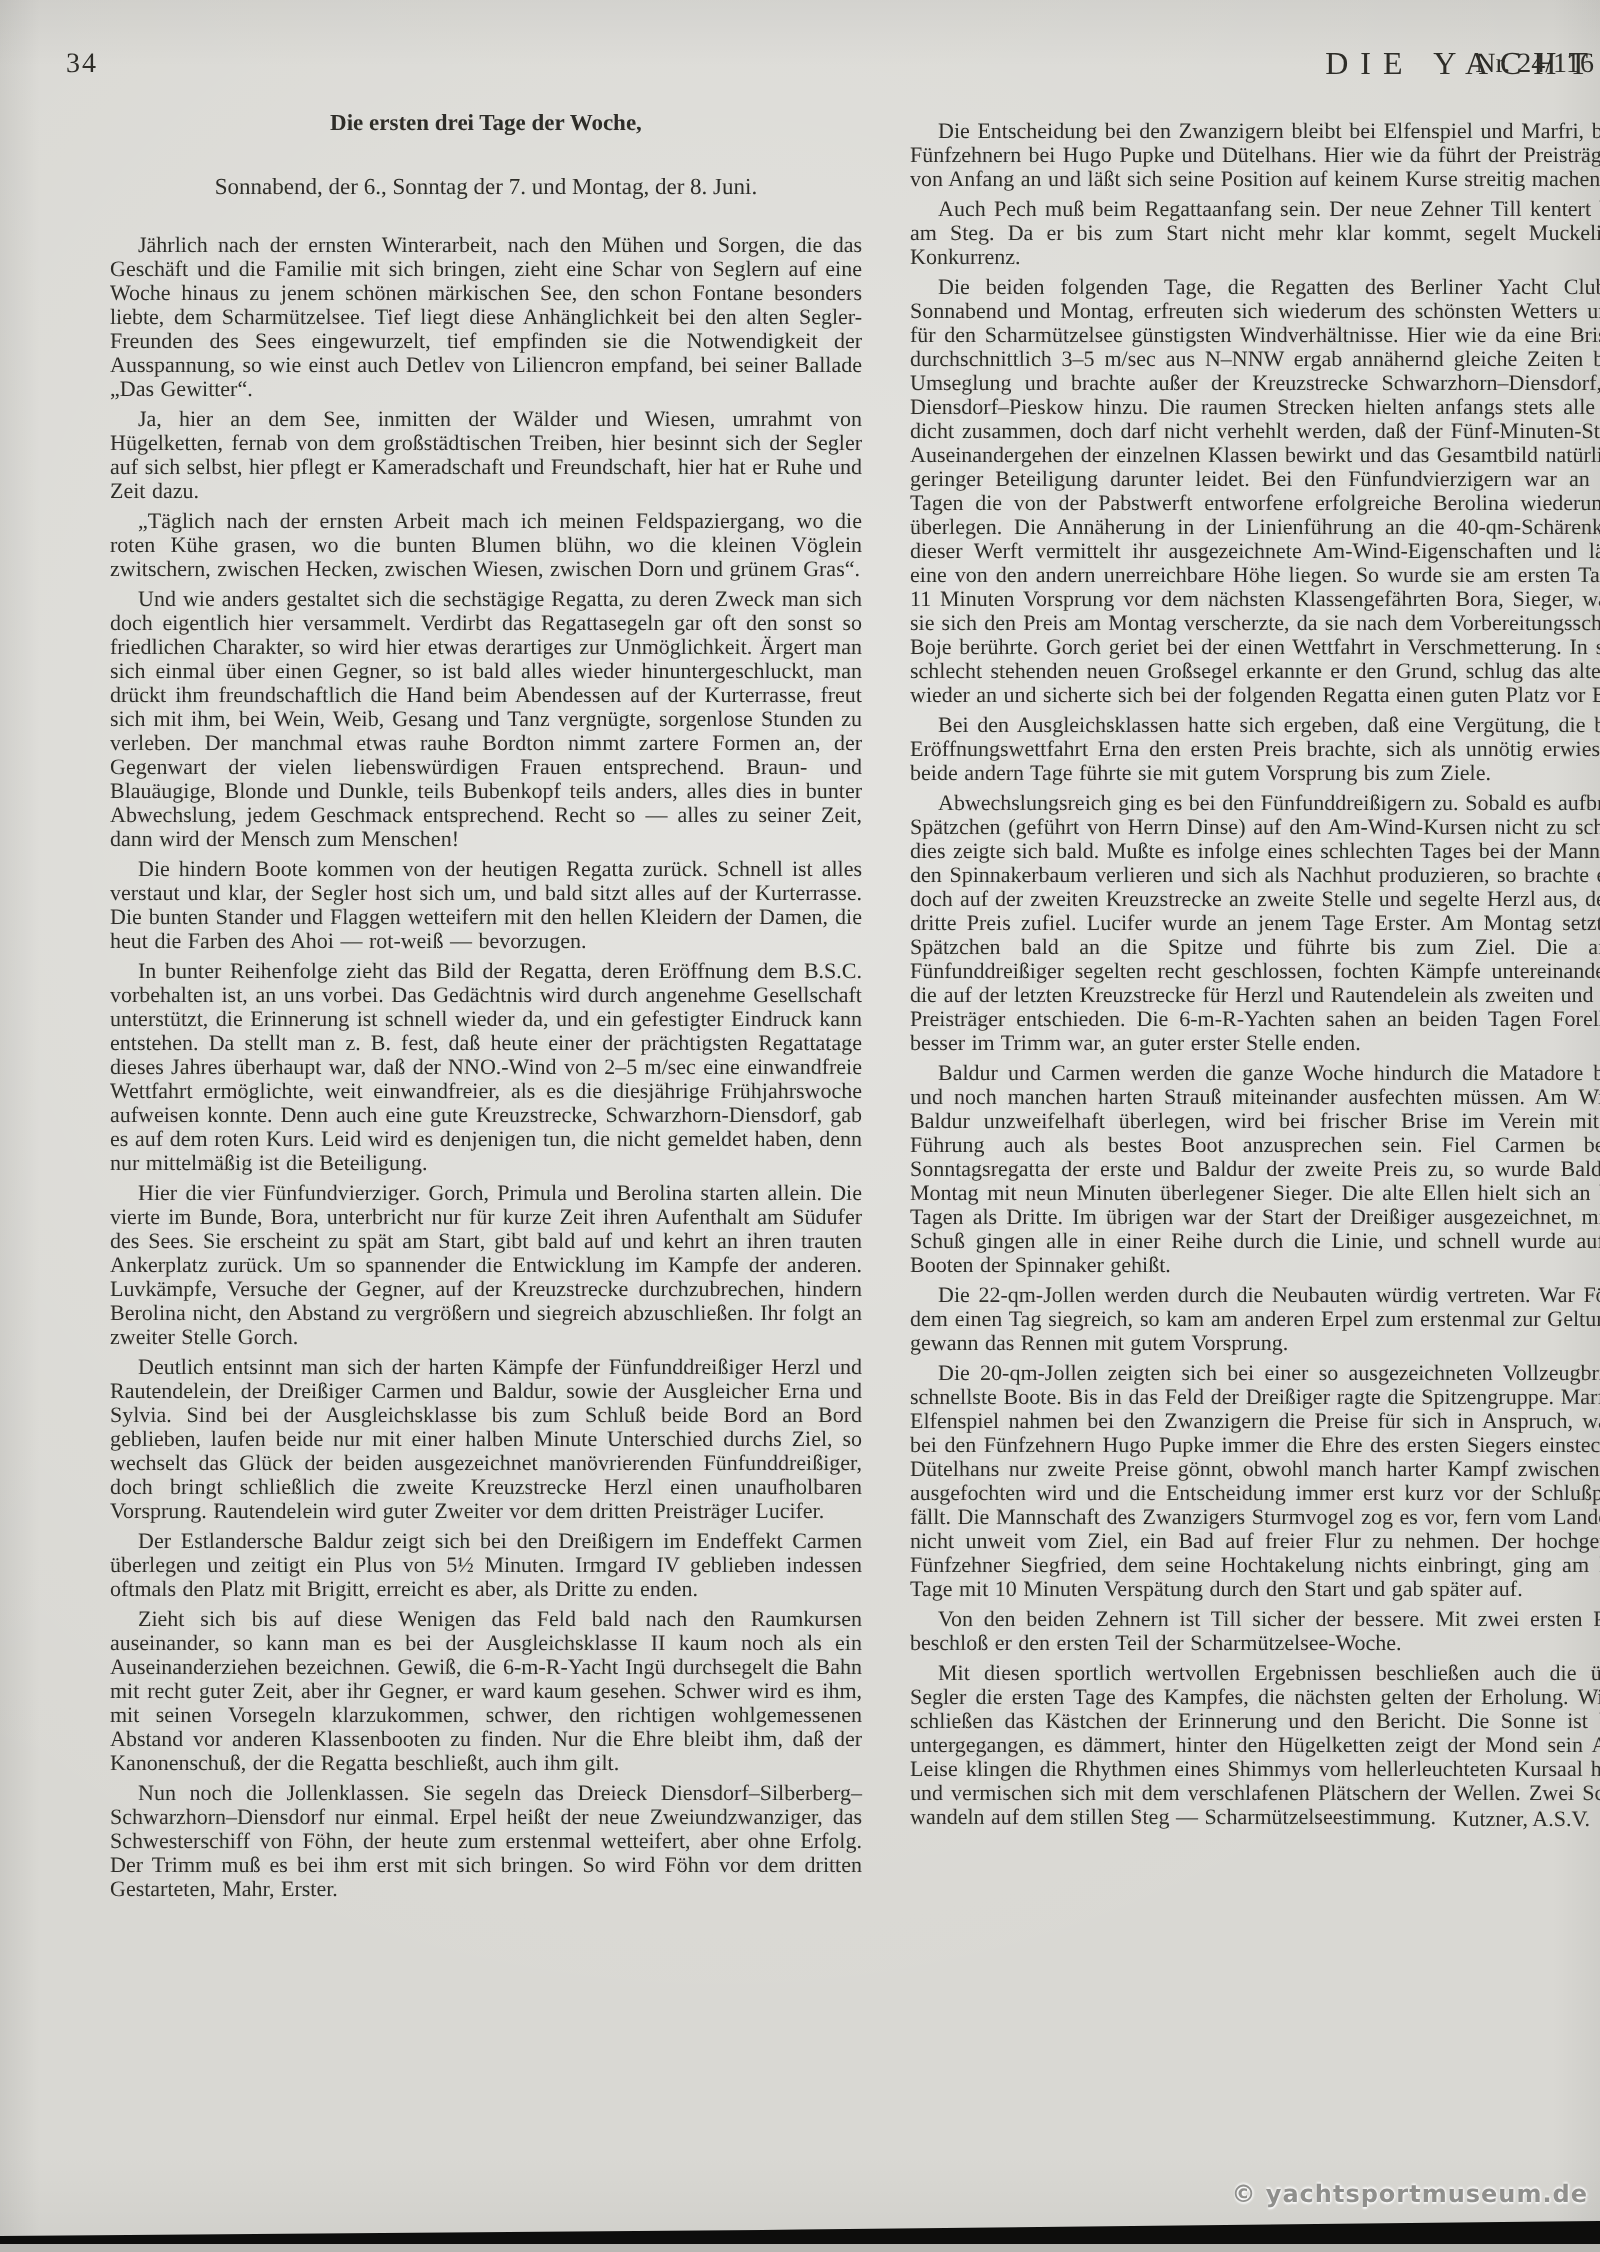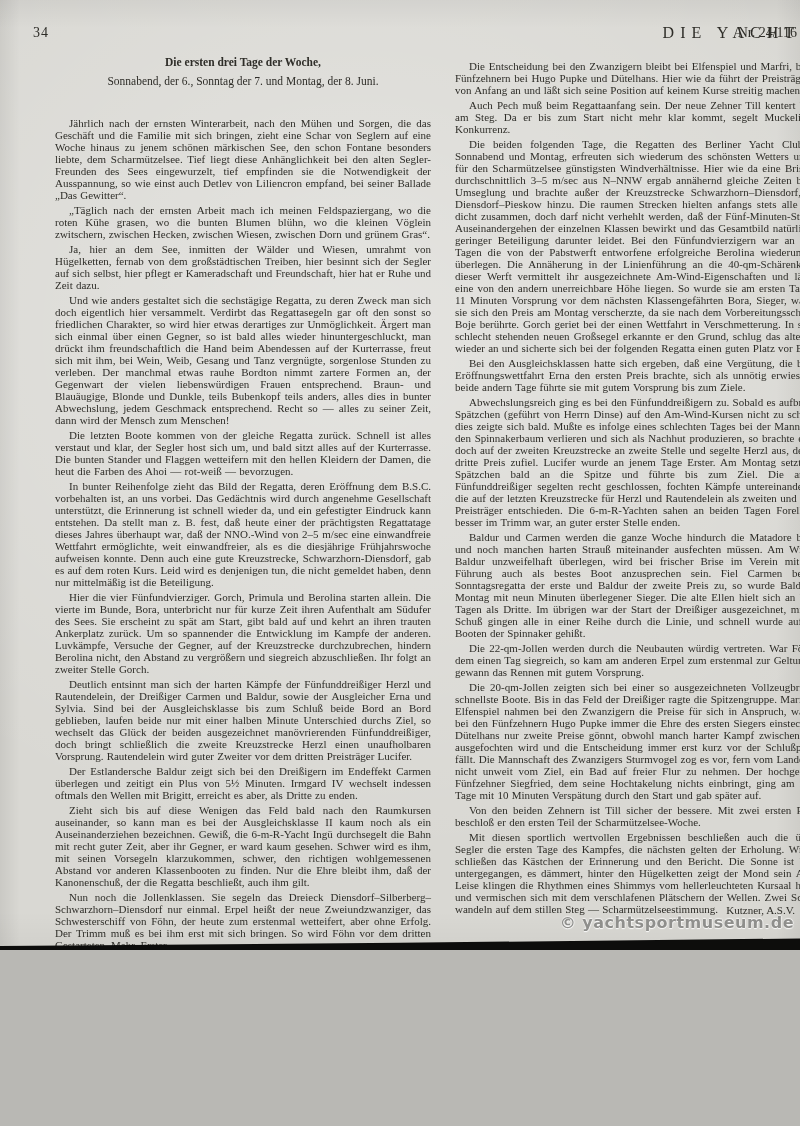--- a/index.html
+++ b/index.html
@@ -1,51 +1,51 @@
 <!DOCTYPE html>
 <html lang="de"><head>
 <meta charset="utf-8">
 <style>
   html,body{margin:0;padding:0;background:#b9b8b4;}
   .page{
     position:relative;
-    width:800px;height:950px;
+    width:800px;height:1122px;
     margin:0 auto;
     overflow:hidden;
     background:#d9d8d3;
     background-image:
       radial-gradient(ellipse 120% 90% at 45% 35%, rgba(255,255,255,0.30), rgba(255,255,255,0) 62%),
       linear-gradient(90deg, rgba(0,0,0,0.07), rgba(0,0,0,0) 2.5%, rgba(0,0,0,0) 97%, rgba(0,0,0,0.05)),
       linear-gradient(180deg, rgba(0,0,0,0.05), rgba(0,0,0,0) 3%, rgba(0,0,0,0) 96%, rgba(0,0,0,0.04));
     font-family:"Liberation Serif","DejaVu Serif",serif;
     color:#2e2d28;
   }
   .hdr-pagenum{position:absolute;left:33px;top:25px;font-size:14px;letter-spacing:1px;}
   .hdr-title{position:absolute;left:0;right:0;top:24px;text-align:right;font-size:16px;letter-spacing:6px;}
   .hdr-issue{position:absolute;right:3px;top:25px;font-size:14px;white-space:nowrap;}
   .title-block{position:absolute;left:55px;top:56px;width:376px;text-align:center;}
   .art-title{font-size:15.5px;font-weight:bold;letter-spacing:0.3px;margin:0 0 8px;}
-  .art-sub1{font-size:11.5px;font-weight:bold;margin:0 0 7px;}
+  .art-sub1{font-size:11.5px;font-weight:bold;margin:0 0 20px;}
   .art-sub2{font-size:11.5px;font-weight:normal;margin:0;}
   .col{position:absolute;text-align:justify;}
   .col-left{left:55px;top:117px;width:376px;}
   .col-right{left:455px;top:60px;width:374px;}
   .para{
     font-size:11px;line-height:12px;
     margin:0 0 3px;text-indent:14px;text-align:justify;
     word-spacing:0.5px;
   }
   .signature{
     width:340px;text-align:right;font-size:11px;line-height:12px;
     margin-top:-14px;white-space:nowrap;
   }
   .watermark{
     position:absolute;right:6px;bottom:18px;
     font-family:"DejaVu Sans","Liberation Sans",sans-serif;
-    font-weight:bold;font-size:16px;letter-spacing:0.5px;
+    font-weight:bold;font-size:12px;letter-spacing:0.5px;
     color:#8f8f8c;
     text-shadow:0 1px 1px rgba(255,255,255,0.9), 0 -1px 1px rgba(255,255,255,0.7), 1px 0 1px rgba(255,255,255,0.6);
   }
   .bottom-bar{
     position:absolute;left:0;right:0;bottom:0;height:16px;
     background:#0d0d0c;
     clip-path:polygon(0 75%, 50% 55%, 100% 28%, 100% 100%, 0 100%);
   }
 </style>
 </head>
@@ -57,28 +57,28 @@
   <div class="hdr-title">DIE YACHT</div>
   <div class="hdr-issue">Nr. 24/116</div>
 
   <div class="title-block">
     <div class="art-sub1">Die ersten drei Tage der Woche,</div>
     <div class="art-sub2">Sonnabend, der 6., Sonntag der 7. und Montag, der 8. Juni.</div>
   </div>
 
   <div class="col col-left">
       <p class="para">Jährlich nach der ernsten Winterarbeit, nach den Mühen und Sorgen, die das Geschäft und die Familie mit sich bringen, zieht eine Schar von Seglern auf eine Woche hinaus zu jenem schönen märkischen See, den schon Fontane besonders liebte, dem Scharmützelsee. Tief liegt diese Anhänglichkeit bei den alten Segler-Freunden des Sees eingewurzelt, tief empfinden sie die Notwendigkeit der Ausspannung, so wie einst auch Detlev von Liliencron empfand, bei seiner Ballade „Das Gewitter“.</p>
+      <p class="para">Ja, hier an dem See, inmitten der Wälder und Wiesen, umrahmt von Hügelketten, fernab von dem großstädtischen Treiben, hier besinnt sich der Segler auf sich selbst, hier pflegt er Kameradschaft und Freundschaft, hier hat er Ruhe und Zeit dazu.</p>
       <p class="para">„Täglich nach der ernsten Arbeit mach ich meinen Feldspaziergang, wo die roten Kühe grasen, wo die bunten Blumen blühn, wo die kleinen Vöglein zwitschern, zwischen Hecken, zwischen Wiesen, zwischen Dorn und grünem Gras“.</p>
-      <p class="para">Ja, hier an dem See, inmitten der Wälder und Wiesen, umrahmt von Hügelketten, fernab von dem großstädtischen Treiben, hier besinnt sich der Segler auf sich selbst, hier pflegt er Kameradschaft und Freundschaft, hier hat er Ruhe und Zeit dazu.</p>
       <p class="para">Und wie anders gestaltet sich die sechstägige Regatta, zu deren Zweck man sich doch eigentlich hier versammelt.  Verdirbt das Regattasegeln gar oft den sonst so friedlichen Charakter, so wird hier etwas derartiges zur Unmöglichkeit. Ärgert man sich einmal über einen Gegner, so ist bald alles wieder hinuntergeschluckt, man drückt ihm freundschaftlich die Hand beim Abendessen auf der Kurterrasse, freut sich mit ihm, bei Wein, Weib, Gesang und Tanz vergnügte, sorgenlose Stunden zu verleben.  Der manchmal etwas rauhe Bordton nimmt zartere Formen an, der Gegenwart der vielen liebenswürdigen Frauen entsprechend.  Braun- und Blauäugige, Blonde und Dunkle, teils Bubenkopf teils anders, alles dies in bunter Abwechslung, jedem Geschmack entsprechend.  Recht so — alles zu seiner Zeit, dann wird der Mensch zum Menschen!</p>
-      <p class="para">Die letzten Boote kommen von der gleiche Regatta zurück. Schnell ist alles verstaut und klar, der Segler host sich um, und bald sitzt alles auf der Kurterrasse.  Die bunten Stander und Flaggen wetteifern mit den hellen Kleidern der Damen, die heut die Farben des Ahoi — rot-weiß — bevorzugen.</p>
+      <p class="para">Die hindern Boote kommen von der heutigen Regatta zurück. Schnell ist alles verstaut und klar, der Segler host sich um, und bald sitzt alles auf der Kurterrasse.  Die bunten Stander und Flaggen wetteifern mit den hellen Kleidern der Damen, die heut die Farben des Ahoi — rot-weiß — bevorzugen.</p>
       <p class="para">In bunter Reihenfolge zieht das Bild der Regatta, deren Eröffnung dem B.S.C. vorbehalten ist, an uns vorbei.  Das Gedächtnis wird durch angenehme Gesellschaft unterstützt, die Erinnerung ist schnell wieder da, und ein gefestigter Eindruck kann entstehen. Da stellt man z. B. fest, daß heute einer der prächtigsten Regattatage dieses Jahres überhaupt war, daß der NNO.-Wind von 2–5 m/sec eine einwandfreie Wettfahrt ermöglichte, weit einwandfreier, als es die diesjährige Frühjahrswoche aufweisen konnte.  Denn auch eine gute Kreuzstrecke, Schwarzhorn-Diensdorf, gab es auf dem roten Kurs.  Leid wird es denjenigen tun, die nicht gemeldet haben, denn nur mittelmäßig ist die Beteiligung.</p>
       <p class="para">Hier die vier Fünfundvierziger.  Gorch, Primula und Berolina starten allein.  Die vierte im Bunde, Bora, unterbricht nur für kurze Zeit ihren Aufenthalt am Südufer des Sees.  Sie erscheint zu spät am Start, gibt bald auf und kehrt an ihren trauten Ankerplatz zurück.  Um so spannender die Entwicklung im Kampfe der anderen. Luvkämpfe, Versuche der Gegner, auf der Kreuzstrecke durchzubrechen, hindern Berolina nicht, den Abstand zu vergrößern und siegreich abzuschließen.  Ihr folgt an zweiter Stelle Gorch.</p>
       <p class="para">Deutlich entsinnt man sich der harten Kämpfe der Fünfunddreißiger Herzl und Rautendelein, der Dreißiger Carmen und Baldur, sowie der Ausgleicher Erna und Sylvia.  Sind bei der Ausgleichsklasse bis zum Schluß beide Bord an Bord geblieben, laufen beide nur mit einer halben Minute Unterschied durchs Ziel, so wechselt das Glück der beiden ausgezeichnet manövrierenden Fünfunddreißiger, doch bringt schließlich die zweite Kreuzstrecke Herzl einen unaufholbaren Vorsprung.  Rautendelein wird guter Zweiter vor dem dritten Preisträger Lucifer.</p>
-      <p class="para">Der Estlandersche Baldur zeigt sich bei den Dreißigern im Endeffekt Carmen überlegen und zeitigt ein Plus von 5½ Minuten. Irmgard IV wechselt indessen oftmals den Wellen mit Brigitt, erreicht es aber, als Dritte zu enden.</p>
+      <p class="para">Der Estlandersche Baldur zeigt sich bei den Dreißigern im Endeffekt Carmen überlegen und zeitigt ein Plus von 5½ Minuten. Irmgard IV geblieben indessen oftmals den Platz mit Brigitt, erreicht es aber, als Dritte zu enden.</p>
       <p class="para">Zieht sich bis auf diese Wenigen das Feld bald nach den Raumkursen auseinander, so kann man es bei der Ausgleichsklasse II kaum noch als ein Auseinanderziehen bezeichnen.  Gewiß, die 6-m-R-Yacht Ingü durchsegelt die Bahn mit recht guter Zeit, aber ihr Gegner, er ward kaum gesehen.  Schwer wird es ihm, mit seinen Vorsegeln klarzukommen, schwer, den richtigen wohlgemessenen Abstand vor anderen Klassenbooten zu finden.  Nur die Ehre bleibt ihm, daß der Kanonenschuß, der die Regatta beschließt, auch ihm gilt.</p>
       <p class="para">Nun noch die Jollenklassen.  Sie segeln das Dreieck Diensdorf–Silberberg–Schwarzhorn–Diensdorf nur einmal.  Erpel heißt der neue Zweiundzwanziger, das Schwesterschiff von Föhn, der heute zum erstenmal wetteifert, aber ohne Erfolg.  Der Trimm muß es bei ihm erst mit sich bringen.  So wird Föhn vor dem dritten Gestarteten, Mahr, Erster.</p>
     </div>
 
   <div class="col col-right">
     <div>
         <p class="para">Die Entscheidung bei den Zwanzigern bleibt bei Elfenspiel und Marfri, bei den Fünfzehnern bei Hugo Pupke und Dütelhans. Hier wie da führt der Preisträger fast von Anfang an und läßt sich seine Position auf keinem Kurse streitig machen.</p>
         <p class="para">Auch Pech muß beim Regattaanfang sein.  Der neue Zehner Till kentert bereits am Steg.  Da er bis zum Start nicht mehr klar kommt, segelt Muckeli ohne Konkurrenz.</p>
         <p class="para">Die beiden folgenden Tage, die Regatten des Berliner Yacht Clubs am Sonnabend und Montag, erfreuten sich wiederum des schönsten Wetters und der für den Scharmützelsee günstigsten Windverhältnisse.  Hier wie da eine Brise von durchschnittlich 3–5 m/sec aus N–NNW ergab annähernd gleiche Zeiten bei der Umseglung und brachte außer der Kreuzstrecke Schwarzhorn–Diensdorf, noch Diensdorf–Pieskow hinzu.  Die raumen Strecken hielten anfangs stets alle Boote dicht zusammen, doch darf nicht verhehlt werden, daß der Fünf-Minuten-Start ein Auseinandergehen der einzelnen Klassen bewirkt und das Gesamtbild natürlich bei geringer Beteiligung darunter leidet.  Bei den Fünfundvierzigern war an diesen Tagen die von der Pabstwerft entworfene erfolgreiche Berolina wiederum weit überlegen.  Die Annäherung in der Linienführung an die 40-qm-Schärenkreuzer dieser Werft vermittelt ihr ausgezeichnete Am-Wind-Eigenschaften und läßt sie eine von den andern unerreichbare Höhe liegen.  So wurde sie am ersten Tage mit 11 Minuten Vorsprung vor dem nächsten Klassengefährten Bora, Sieger, während sie sich den Preis am Montag verscherzte, da sie nach dem Vorbereitungsschuß die Boje berührte.  Gorch geriet bei der einen Wettfahrt in Verschmetterung.  In seinem schlecht stehenden neuen Großsegel erkannte er den Grund, schlug das alte Segel wieder an und sicherte sich bei der folgenden Regatta einen guten Platz vor Bora.</p>
         <p class="para">Bei den Ausgleichsklassen hatte sich ergeben, daß eine Vergütung, die bei der Eröffnungswettfahrt Erna den ersten Preis brachte, sich als unnötig erwies, denn beide andern Tage führte sie mit gutem Vorsprung bis zum Ziele.</p>

